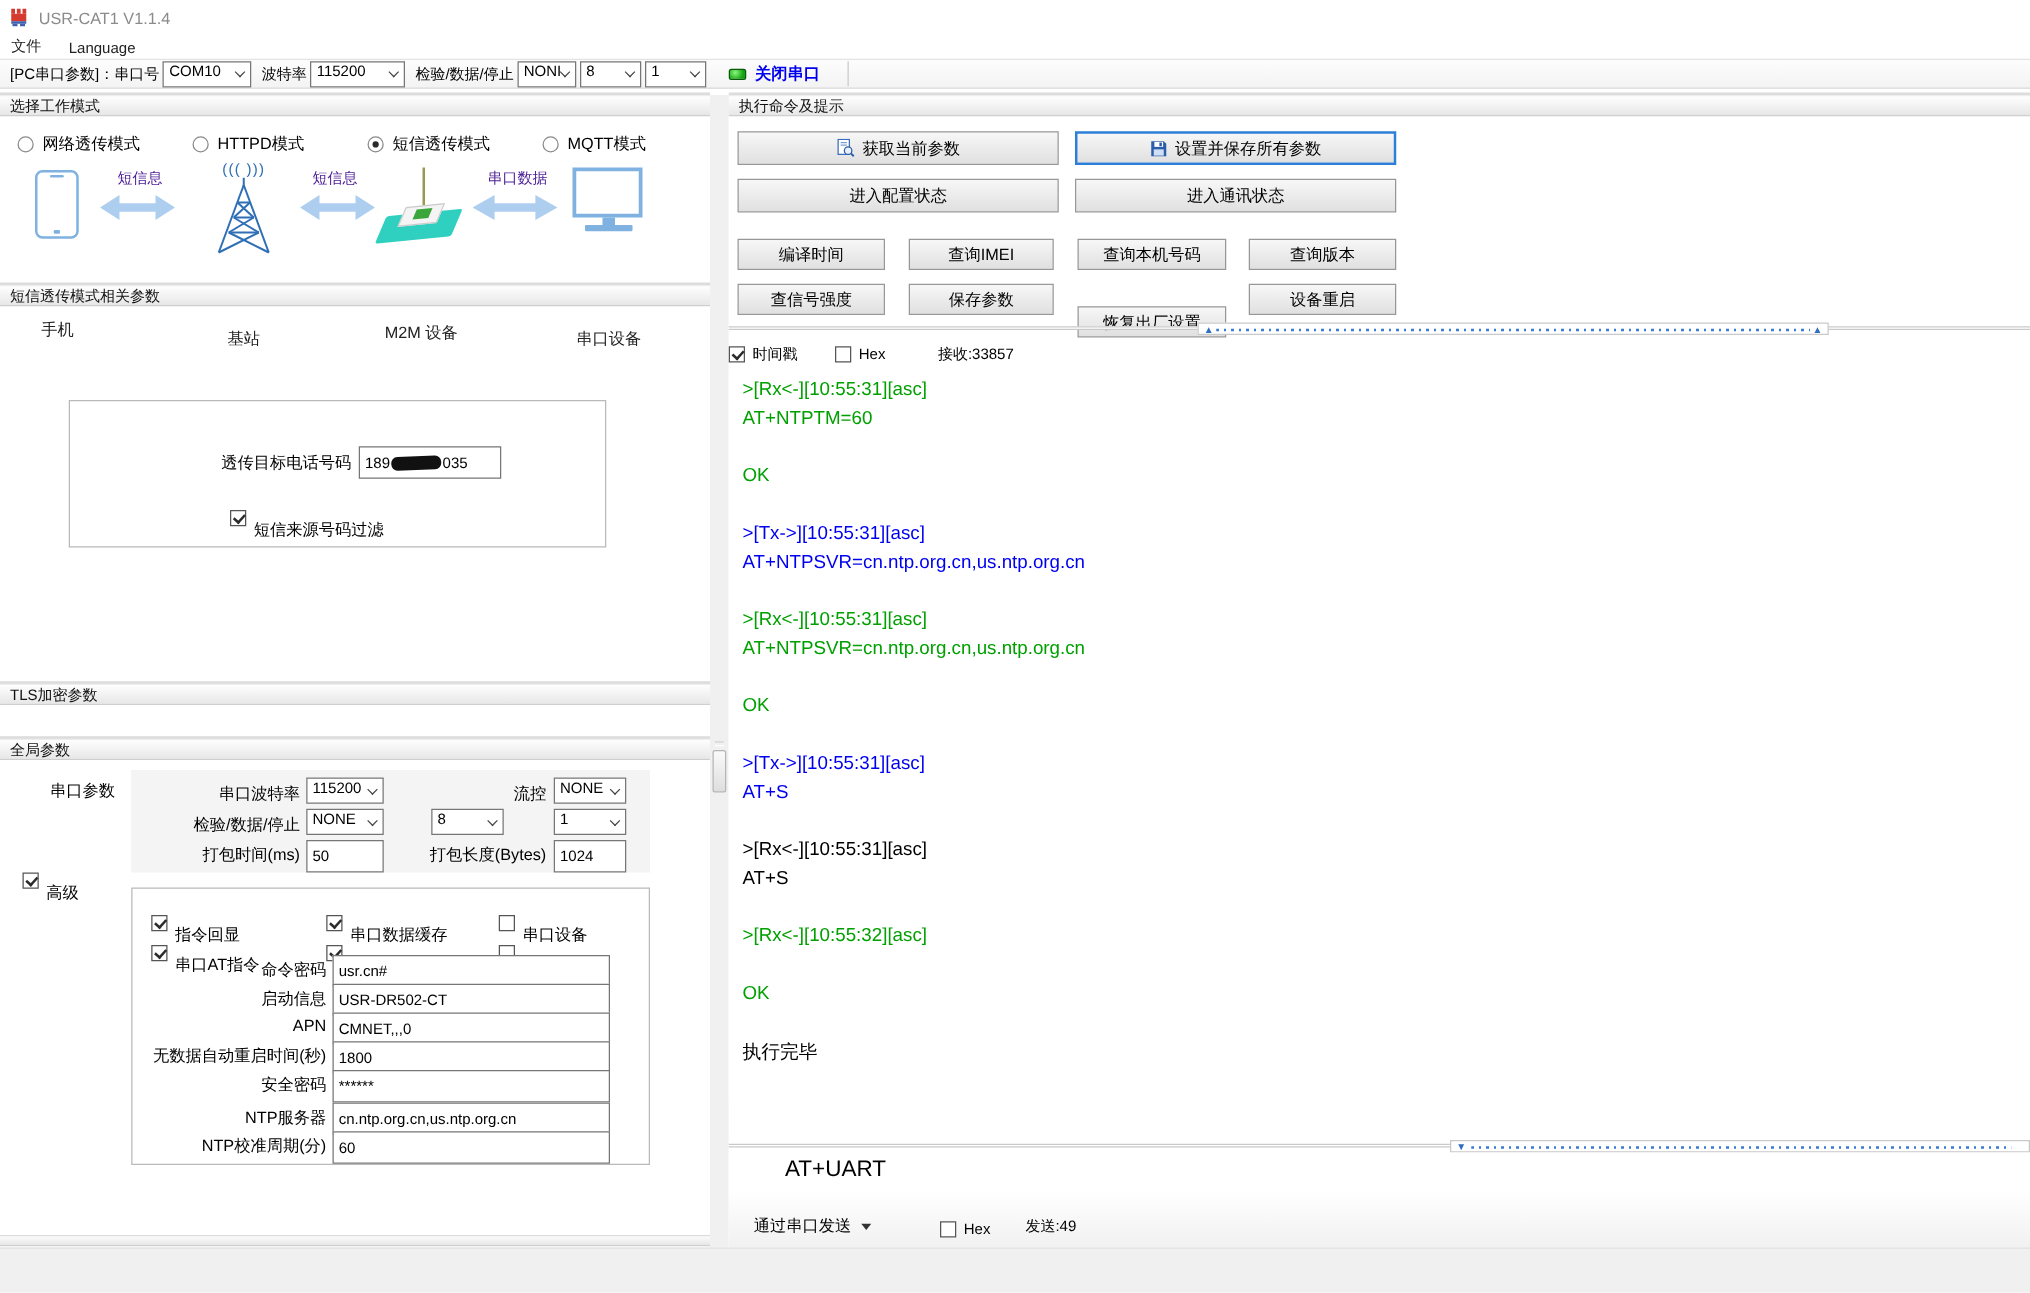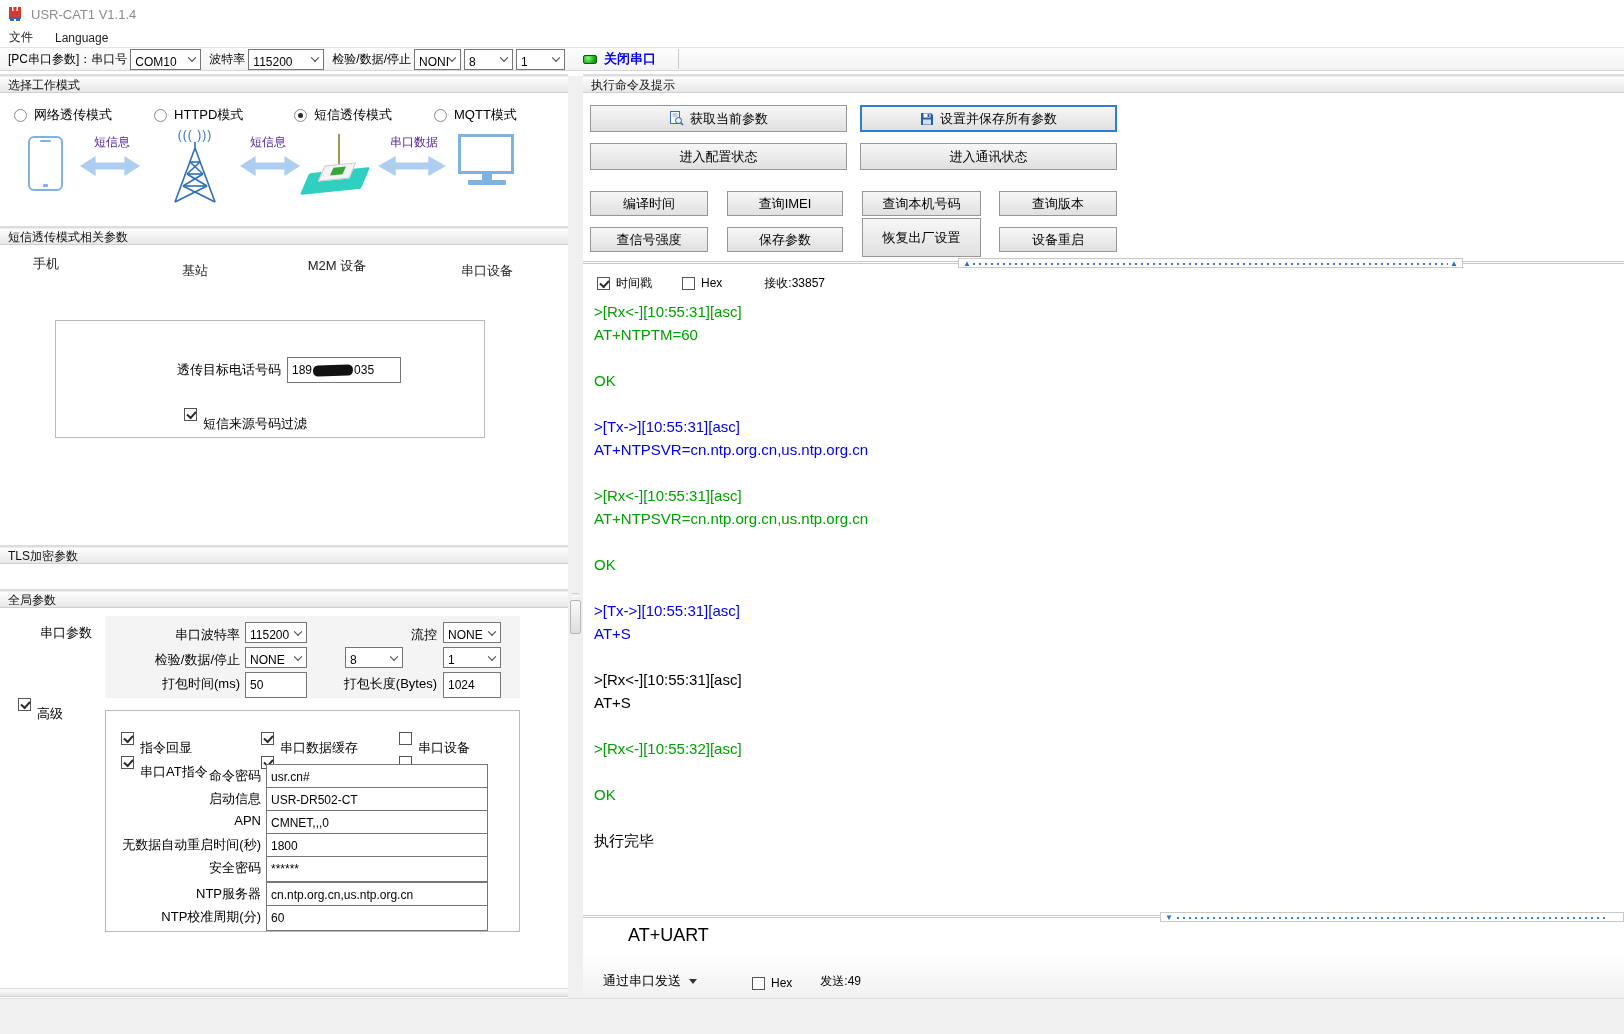--- a/index.html
+++ b/index.html
@@ -7,21 +7,21 @@
   body { font-family:"Liberation Sans","DejaVu Sans",sans-serif; font-size:12px; color:#000; }
   #app { position:relative; width:1624px; height:1034px; background:#fff; overflow:hidden; }
 
   
   .titlebar { position:absolute; top:0; left:0; right:0; height:28px; background:#fff; display:flex; align-items:center; padding-left:7px; gap:8px; }
   .title-text { color:#8b8b8b; font-size:13px; }
   .menubar { position:absolute; top:28px; left:0; right:0; height:19px; background:#fff; display:flex; align-items:center; gap:22px; padding-left:9px; font-size:12px; }
   .menu-item { color:#222; }
   .toolbar { position:absolute; top:47px; left:0; right:0; height:24px; background:linear-gradient(#fdfdfd,#f3f3f3); border-top:1px solid #e3e3e3; border-bottom:1px solid #d6d6d6; display:flex; align-items:center; padding-left:8px; }
   .tb-label { margin-right:3px; }
-  .combo { position:relative; display:inline-flex; align-items:flex-end; height:21px; background:#fff; border:1px solid #767676; padding:0 17px 0 4px; overflow:hidden; white-space:nowrap; }
+  .combo { position:relative; display:inline-flex; align-items:flex-start; height:21px; background:#fff; border:1px solid #767676; padding:0 17px 0 4px; overflow:hidden; white-space:nowrap; }
   .combo .chev { position:absolute; right:5px; top:50%; width:6px; height:6px; border-right:1.4px solid #444; border-bottom:1.4px solid #444; transform:translateY(-72%) rotate(45deg); }
   .tb-sep { width:1px; height:20px; background:#c9c9c9; margin:0 8px; }
   .led { width:14px; height:9px; border:1px solid #0a5c0a; border-radius:2px; background:radial-gradient(circle at 35% 30%, #8cf77c, #12a312 70%); margin:0 7px 0 18px; }
   .close-port { color:#0000ee; font-weight:bold; font-size:13px; margin-right:14px; }
 
   
   .sec-hdr { position:absolute; height:17px; background:linear-gradient(#fefefe,#e7e7e7); border-top:1px solid #ededed; border-bottom:1px solid #cfcfcf; box-shadow:0 -2px 0 #dcdcdc; line-height:16px; padding-left:8px; font-size:12px; color:#111; }
   .cb { width:13px; height:13px; border:1px solid #555; background:#fff; display:inline-block; position:relative; flex:none; }
   .cb.checked::after { content:""; position:absolute; left:2px; top:2px; width:7px; height:4px; border-left:2px solid #2b2b2b; border-bottom:2px solid #2b2b2b; transform:rotate(-48deg); }
   .radio { width:13px; height:13px; border:1px solid #8a8a8a; border-radius:50%; background:#fff; display:inline-block; position:relative; flex:none; }
@@ -367,38 +367,38 @@
       </div>
     <div class="btn" style="left:416px;top:115px;width:118px;height:25px">
         <span>查询版本</span>
       </div>
     <div class="btn" style="left:7px;top:151px;width:118px;height:25px">
         <span>查信号强度</span>
       </div>
     <div class="btn" style="left:144px;top:151px;width:116px;height:25px">
         <span>保存参数</span>
       </div>
-    <div class="btn" style="left:279px;top:142px;width:119px;height:39px">
+    <div class="btn" style="left:279px;top:169px;width:119px;height:25px">
         <span>恢复出厂设置</span>
       </div>
     <div class="btn" style="left:416px;top:151px;width:118px;height:25px">
         <span>设备重启</span>
       </div>
 
     <div class="hsplit" style="top:182px">
       <div class="gray-line"></div>
       <div class="track" style="left:375px;width:505px">
         <span class="tri" style="left:4px">▲</span>
         <div class="dots"></div>
         <span class="tri" style="right:4px">▲</span>
       </div>
     </div>
 
     <div class="log-controls">
-      <span class="hrow" style="position:static;margin-left:14px">
+      <span class="hrow" style="position:static;margin-left:0">
           <span class="cb checked"></span>
           <span>时间戳</span>
         </span>
       <span class="hrow" style="position:static;margin-left:30px">
           <span class="cb"></span>
           <span>Hex</span>
         </span>
       <span style="margin-left:42px">接收:33857</span>
     </div>
 

